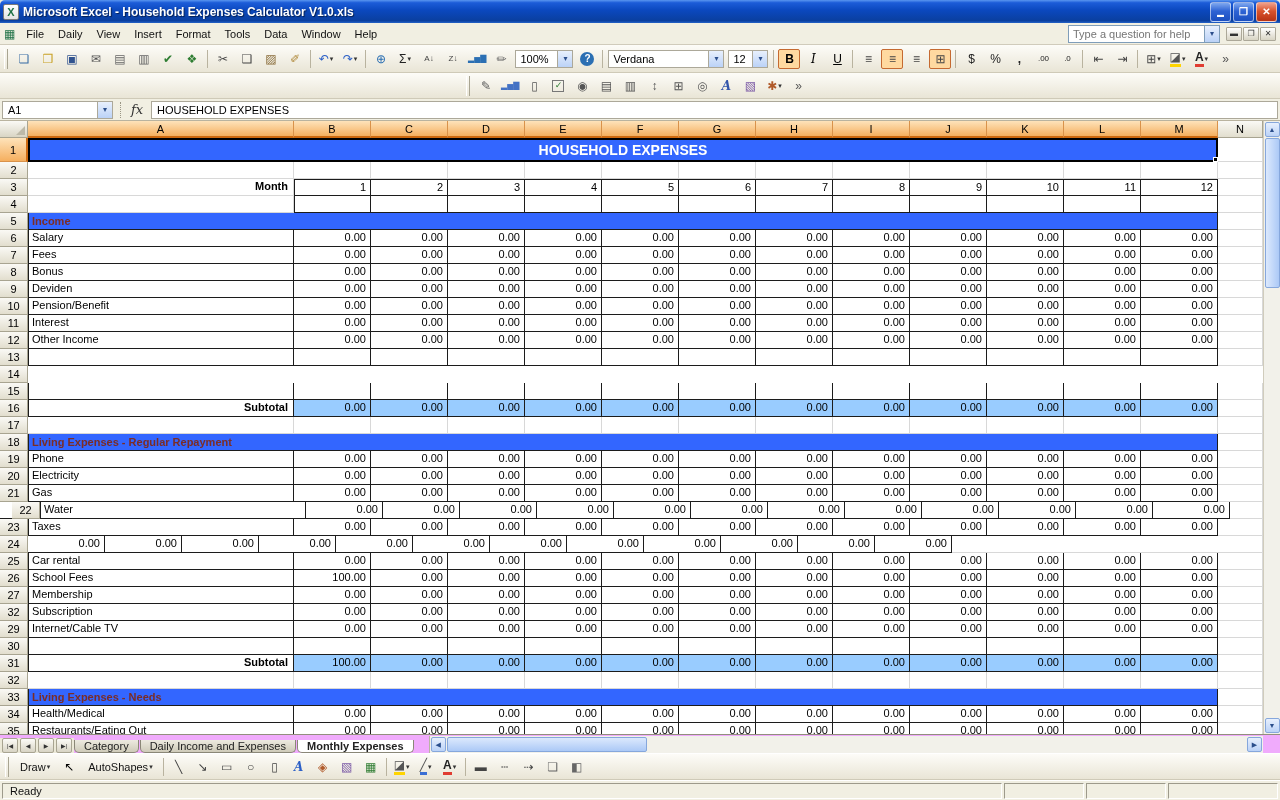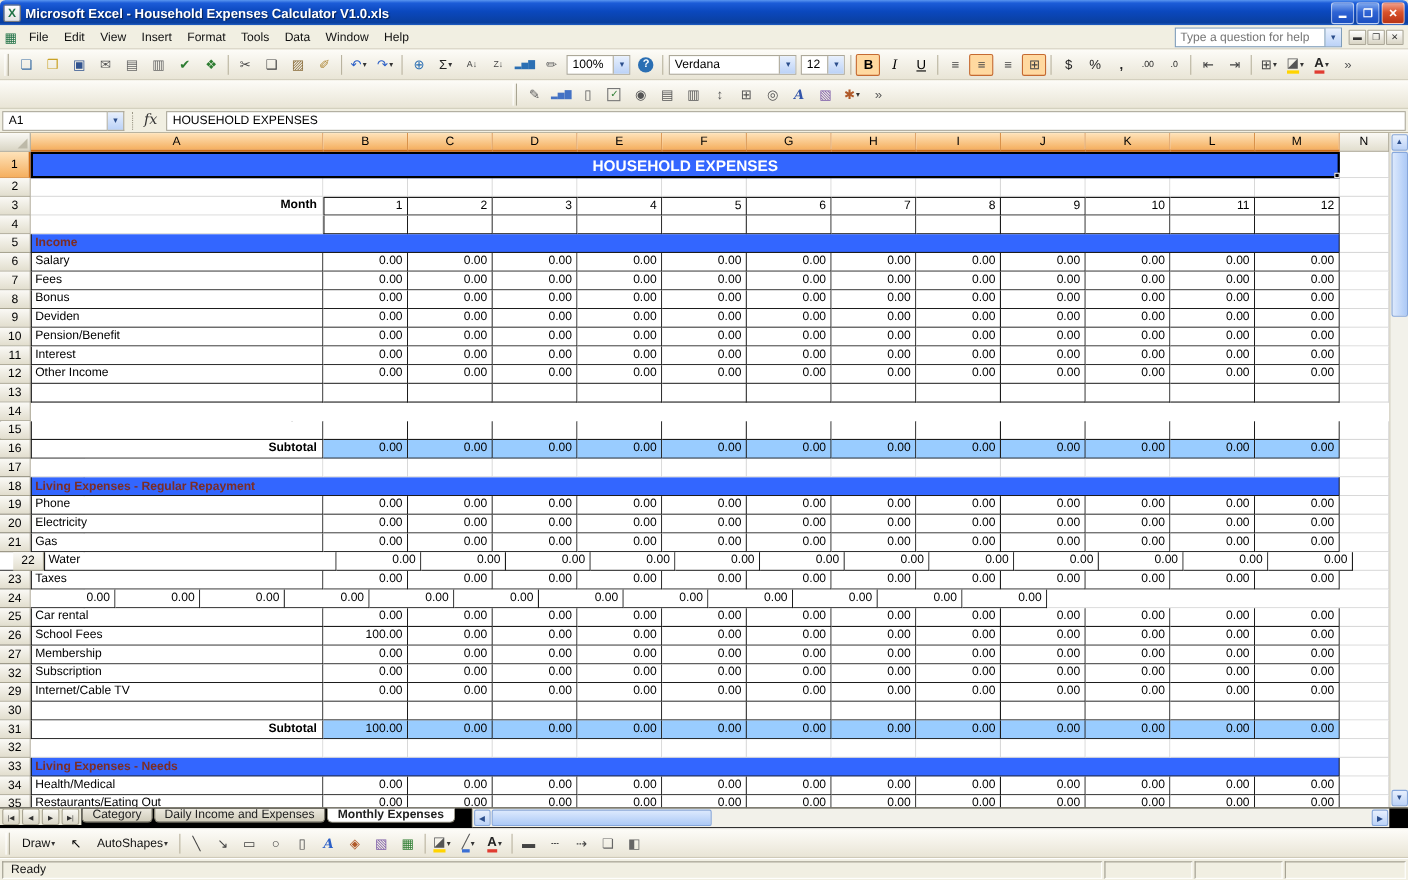--- a/index.html
+++ b/index.html
@@ -113,21 +113,21 @@
   .vscroll{width:17px;flex:0 0 auto;display:flex;flex-direction:column;align-items:center;
     background:#F2F1EA;border-left:1px solid #D0CCBC;padding:1px;}
   .sb-btn{width:15px;height:15px;flex:0 0 auto;display:flex;align-items:center;justify-content:center;
     font-size:7px;color:#2B4E8C;background:linear-gradient(#E8F0FD,#BBD2F7);
     border:1px solid #86A7DC;border-radius:2px;}
   .sb-thumb{width:15px;height:150px;flex:0 0 auto;background:linear-gradient(90deg,#DCE9FD,#ACC9F6);
     border:1px solid #86A7DC;border-radius:2px;margin:1px 0;}
   .sb-track{flex:1;}
 
   
-  .tabsbar{height:19px;flex:0 0 auto;display:flex;align-items:flex-start;background:#000000;
+  .tabsbar{height:19px;flex:0 0 auto;display:flex;align-items:flex-end;background:#f0abfc;
     border-top:1px solid #928F7E;}
   .tab-nav{display:flex;align-items:center;background:#ECE9D8;padding:0 1px;}
   .tnav{width:16px;height:15px;margin:0 1px;display:flex;align-items:center;justify-content:center;
     font-size:6px;color:#333;background:linear-gradient(#FCFBF7,#D8D4C4);
     border:1px solid #A8A491;border-radius:2px;}
   .tabs{display:flex;align-items:stretch;}
   .tab{display:flex;align-items:center;padding:0 9px;font-size:11px;color:#222;
     background:linear-gradient(#EDEAE0,#CFCBB9);border:1px solid #8A8777;border-top:none;
     border-radius:0 0 5px 5px;margin-right:1px;}
   .tab.active{background:#fff;font-weight:bold;}
@@ -167,21 +167,21 @@
       <span class="wbtn blue ming">▬</span>
       <span class="wbtn blue">❐</span>
       <span class="wbtn close">✕</span>
     </span>
   </div>
 
   <div class="menubar">
     <span class="wb-icon">▦</span>
     <span class="menu-items" id="menu-items">
         <span class="menu-item">File</span>
-        <span class="menu-item">Edit</span>
+        <span class="menu-item">Daily</span>
         <span class="menu-item">View</span>
         <span class="menu-item">Insert</span>
         <span class="menu-item">Format</span>
         <span class="menu-item">Tools</span>
         <span class="menu-item">Data</span>
         <span class="menu-item">Window</span>
         <span class="menu-item">Help</span>
       </span>
     <span class="spacer"></span>
     <span class="question-box">

